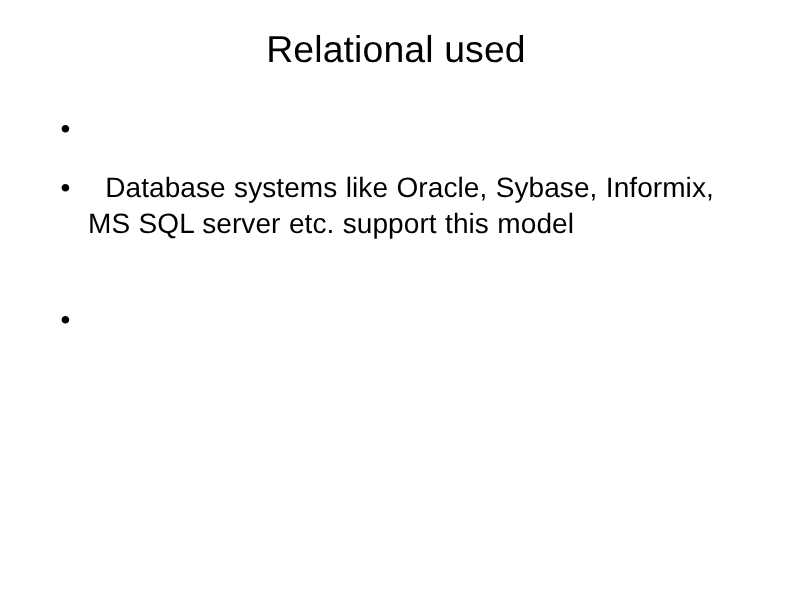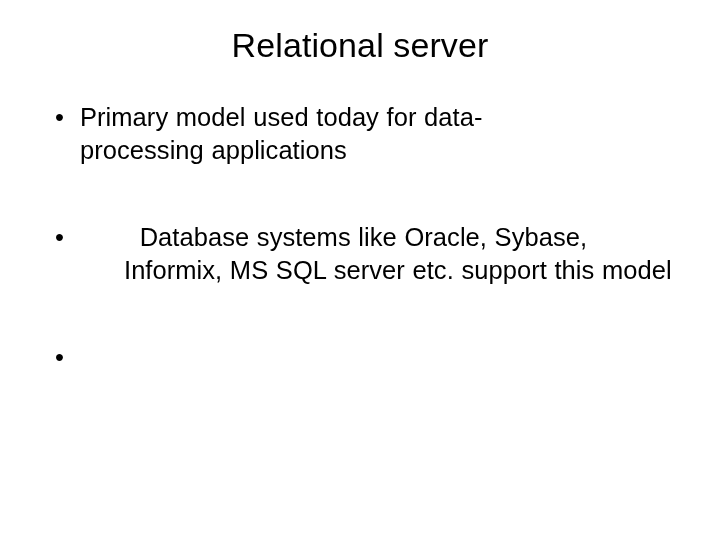--- a/index.html
+++ b/index.html
@@ -76,39 +76,37 @@
   }
 
   .bullet-text {
     display: block;
     white-space: pre-wrap;
   }
 
   
   .bullet-item.indented .bullet-text {
     text-indent: 8px;
-    margin-left: 44px;
   }
 
   #bullet-1 .bullet-text { max-width: 462px; }
   #bullet-2 .bullet-text { max-width: 576px; }
   #bullet-3 .bullet-text { max-width: 448px; }
 </style>
 </head>
 <body>
 
 <div id="slide">
 
-  <div id="slide-title">Relational server</div>
+  <div id="slide-title">Relational used</div>
 
   <ul id="body-list">
 
     <li class="bullet-item" id="bullet-1">
       <span class="bullet-marker">•</span>
-      <span class="bullet-text">Primary model used today for data-processing applications</span>
     </li>
 
     <li class="bullet-item indented" id="bullet-2">
       <span class="bullet-marker">•</span>
       <span class="bullet-text"> Database systems like Oracle, Sybase, Informix, MS SQL server etc. support this model</span>
     </li>
 
     <li class="bullet-item indented" id="bullet-3">
       <span class="bullet-marker">•</span>
     </li>

